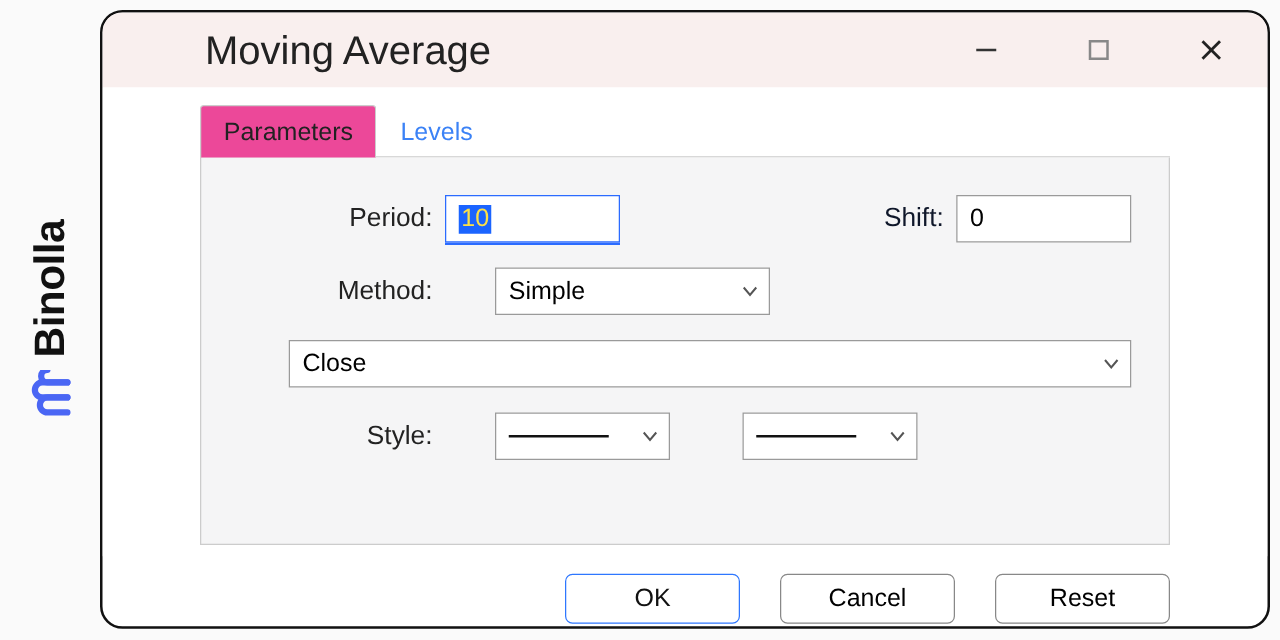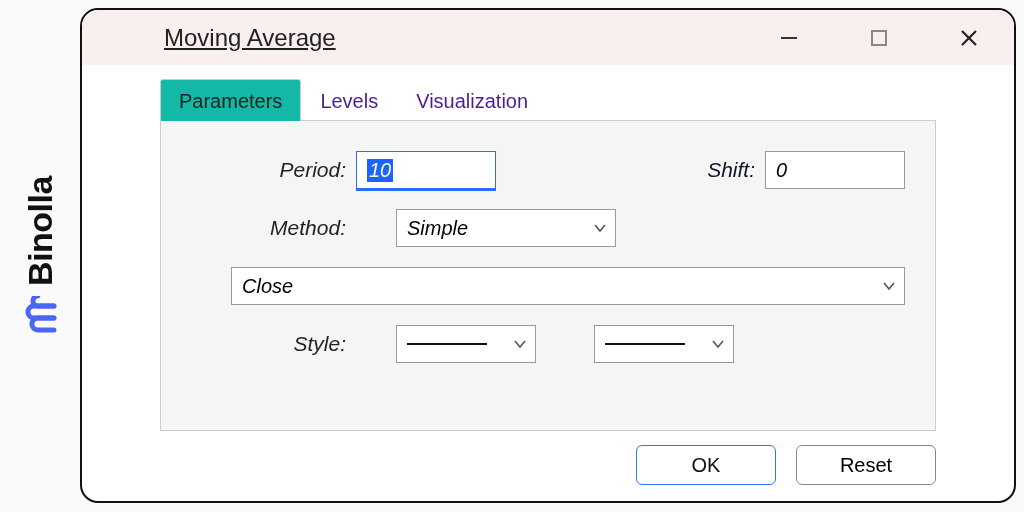--- a/index.html
+++ b/index.html
@@ -51,23 +51,22 @@
   }
 
   .titlebar {
     height: 60px;
     background: #f9efee;
     display: flex;
     align-items: center;
     padding-left: 82px;
   }
   .titlebar .title {
-    font-size: 24px;
+    font-size: 32px;
     color: #222;
-    text-decoration: underline;
   }
   .titlebar .win-controls {
     margin-left: auto;
     display: flex;
     height: 100%;
   }
   .win-btn {
     width: 90px;
     display: flex;
     align-items: center;
@@ -84,43 +83,42 @@
   
   .tabstrip {
     display: flex;
     align-items: flex-end;
     height: 44px;
     border-bottom: 1px solid #ccc;
   }
   .tab {
     padding: 10px 18px 8px;
     font-size: 20px;
-    color: #4c1d95;
+    color: #3b82f6;
     border: 1px solid transparent;
     border-bottom: none;
     cursor: pointer;
     position: relative;
     bottom: -1px;
     background: transparent;
   }
   .tab.active {
     border-color: #ccc;
-    background: #14b8a6;
+    background: #ec4899;
     color: #222;
     border-radius: 3px 3px 0 0;
   }
 
   
   .panel {
     background: #f5f5f6;
     border: 1px solid #ccc;
     border-top: none;
     padding: 30px 30px 28px 30px;
     height: 310px;
-    font-style: italic;
   }
   .row {
     display: flex;
     align-items: center;
     margin-bottom: 20px;
     height: 38px;
   }
   .lbl {
     width: 165px;
     text-align: right;
@@ -147,21 +145,21 @@
     padding: 0 10px;
   }
   .inp.num { width: 140px; }
   .inp.focused {
     border-color: #2b6bff;
     border-width: 1px;
     box-shadow: 0 2px 0 0 #2b6bff;
   }
   .inp .mark {
     background: #1b64ff;
-    color: #fef9c3;
+    color: #fde047;
     padding: 0 2px;
   }
 
   .combo {
     width: 220px;
     padding-right: 6px;
     justify-content: space-between;
     cursor: pointer;
     margin-left: 40px;
   }
@@ -181,22 +179,22 @@
     flex:1; display:flex; align-items:center;
   }
   .combo .stroke-sample span {
     display:block; width:80px; height:2px; background:#111;
   }
 
   
   .footer {
     display: flex;
     justify-content: flex-end;
-    gap: 20px;
-    padding: 14px 78px 16px 0;
+    gap: 32px;
+    padding: 14px 78px 2px 0;
     text-align: center;
   }
   .btn {
     width: 140px;
     height: 40px;
     border: 1px solid #888;
     border-radius: 6px;
     background: #fff;
     font-size: 20px;
     display: flex;
@@ -246,21 +244,20 @@
           <line x1="17" y1="3" x2="3" y2="17" stroke="#222" stroke-width="2.2"></line>
         </svg>
       </div>
     </div>
   </div>
 
   <div class="body">
     <div class="tabstrip">
       <div class="tab active">Parameters</div>
       <div class="tab">Levels</div>
-      <div class="tab">Visualization</div>
     </div>
 
     <div class="panel">
 
       <div class="row">
         <div class="lbl">Period:</div>
         <div class="ctrls">
           <div class="inp num focused">
             <span class="mark">10</span>
           </div>
@@ -325,16 +322,17 @@
             </span>
           </div>
         </div>
       </div>
 
     </div>
   </div>
 
   <div class="footer">
     <div class="btn primary">OK</div>
+    <div class="btn">Cancel</div>
     <div class="btn">Reset</div>
   </div>
 
 </div>
 
 </body></html>

